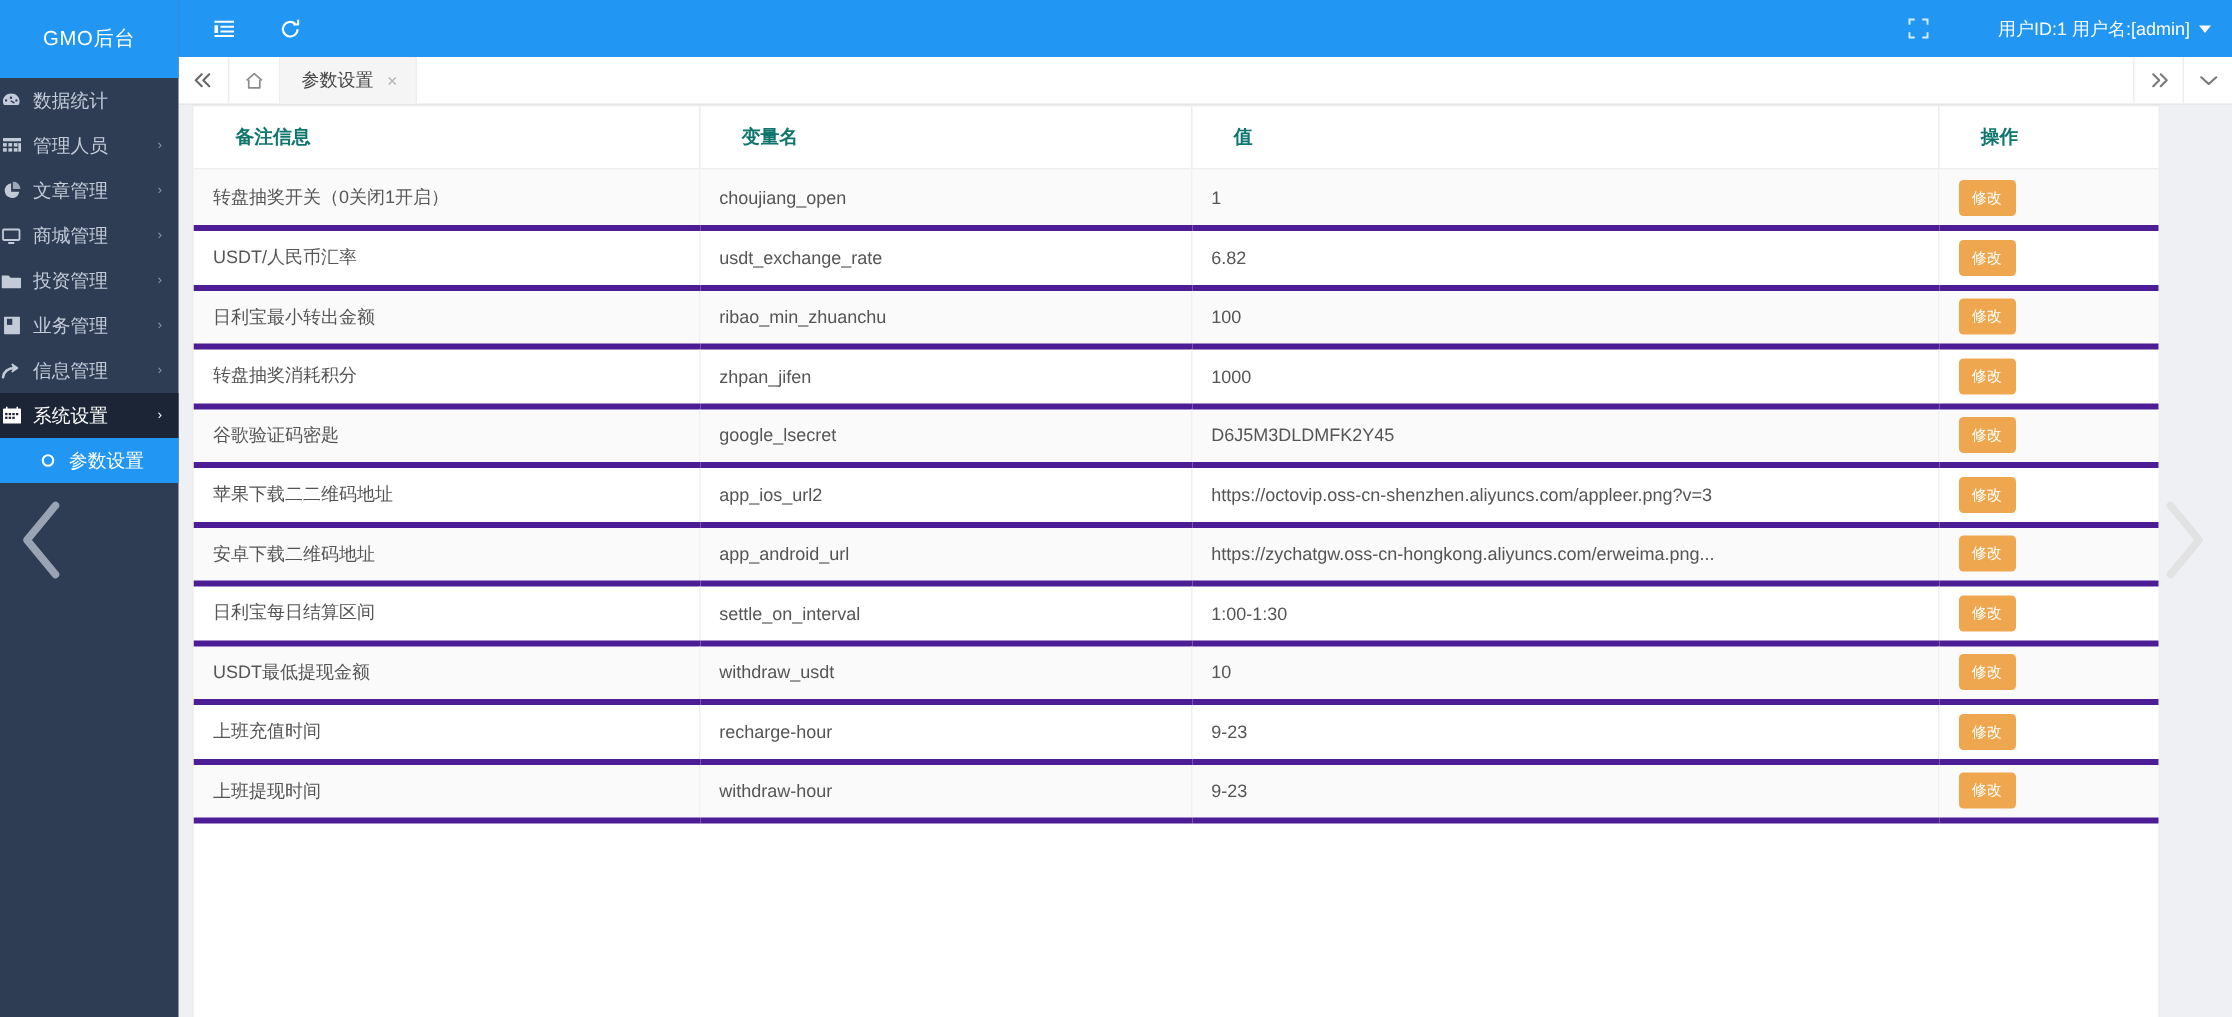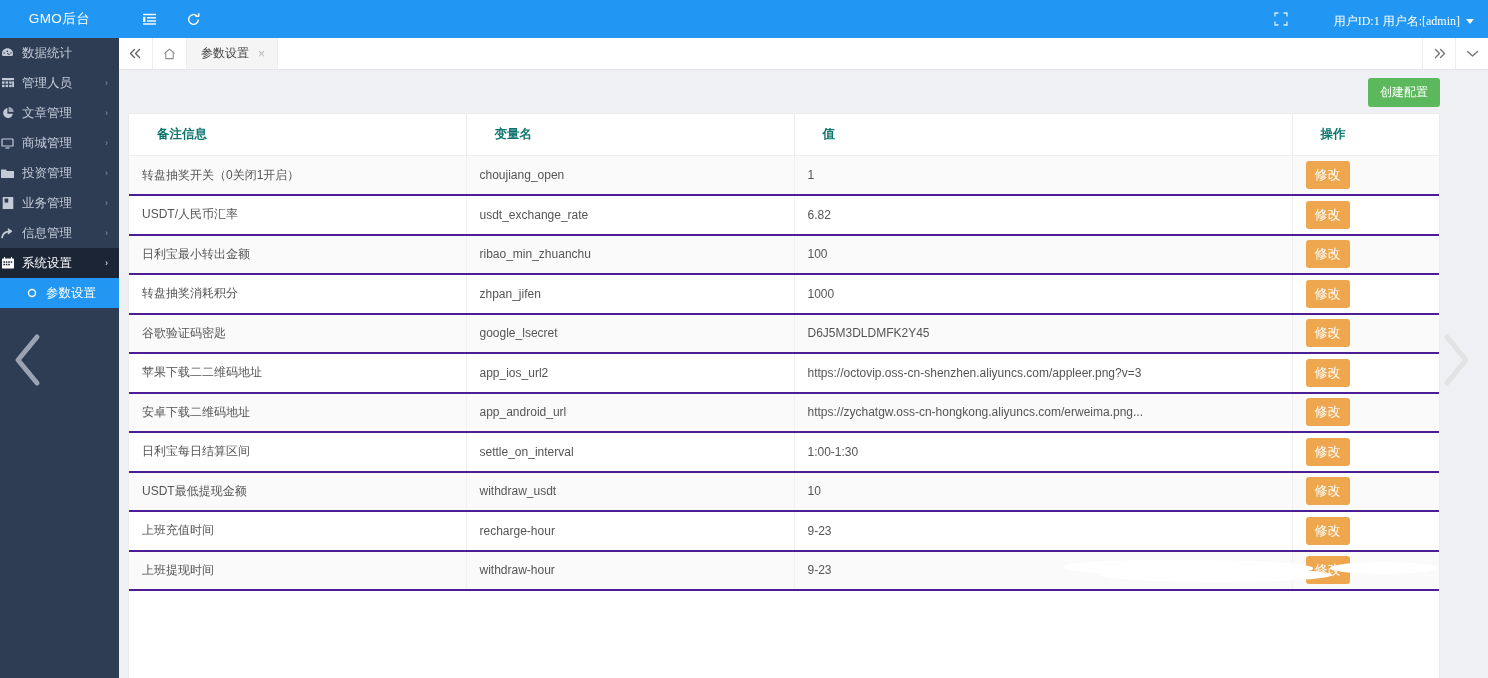--- a/index.html
+++ b/index.html
@@ -9,21 +9,21 @@
     background: #eef0f3; overflow: hidden;
   }
   #app { position: relative; width: 1488px; height: 678px; }
 
   
   .sidebar {
     position: absolute; left: 0; top: 0; width: 119px; height: 678px;
     background: #2f3d54; z-index: 5;
   }
   .brand {
-    height: 38px; background: #2196f3; color: #fff;
+    height: 52px; background: #2196f3; color: #fff;
     display: flex; align-items: center; justify-content: center;
     font-size: 13.5px; letter-spacing: .5px;
   }
   .nav-item {
     position: relative; height: 30px; display: flex; align-items: center;
     color: #c3cbd8; font-size: 12.5px; cursor: pointer;
   }
   .nav-item .ico {
     width: 15px; height: 14px; margin-right: 7px; display: inline-flex;
     align-items: center; justify-content: center; color: #c3cbd8; flex: none;
@@ -42,21 +42,21 @@
   
   .topbar {
     position: absolute; left: 119px; top: 0; right: 0; height: 38px;
     background: #2196f3; color: #fff; display: flex; align-items: center;
   }
   .topbar .tb-ico {
     width: 22px; height: 22px; display: inline-flex; align-items: center;
     justify-content: center; color: #fff; cursor: pointer;
   }
   .tb-left { display: flex; align-items: center; gap: 22px; padding-left: 19px; }
-  .tb-right { margin-left: auto; display: flex; align-items: flex-end; gap: 42px; padding-right: 14px; font-family: Liberation Serif, serif; }
+  .tb-right { margin-left: auto; display: flex; align-items: center; gap: 42px; padding-right: 14px; }
   .tb-user { font-size: 12px; display: flex; align-items: center; gap: 6px; cursor: pointer; }
   .caret-down {
     width: 0; height: 0; border-left: 4.5px solid transparent;
     border-right: 4.5px solid transparent; border-top: 5px solid #fff;
   }
 
   
   .tabstrip {
     position: absolute; left: 119px; top: 38px; right: 0; height: 32px;
     background: #fff; border-bottom: 1px solid #e6e6e6; display: flex; align-items: stretch;
@@ -93,29 +93,29 @@
   }
   table { width: 100%; border-collapse: collapse; table-layout: fixed; }
   thead th {
     text-align: left; font-size: 12.5px; color: #0f766e; font-weight: bold;
     padding: 12px 0 12px 28px; border-bottom: 1px solid #ededed;
     border-right: 1px solid #ededed; background: #fff; height: 40px;
   }
   thead th:last-child { border-right: none; }
   tbody td {
     font-size: 12px; color: #555; padding: 0 0 0 13px; height: 39.5px;
-    border-bottom: 2px solid #4c1d95; border-right: 1px solid #f0f0f0;
+    border-bottom: 4px solid #4c1d95; border-right: 1px solid #f0f0f0;
     white-space: nowrap; overflow: hidden; text-overflow: ellipsis;
   }
   tbody td:last-child { border-right: none; }
   tbody tr:nth-child(odd) { background: #fafafa; }
   tbody tr:nth-child(even) { background: #ffffff; }
   .btn-edit {
     background: #efa74f; color: #fff; border: none; border-radius: 3px;
-    font-size: 13px; padding: 5px 9px; cursor: pointer; font-family: inherit;
+    font-size: 10px; padding: 5px 9px; cursor: pointer; font-family: inherit;
   }
   col.c1 { width: 337px; } col.c2 { width: 328px; }
   col.c3 { width: 498px; } col.c4 { width: 168px; }
 
   
   .chev {
     position: absolute; top: 331px; width: 40px; height: 58px; z-index: 9;
     pointer-events: none;
   }
   .chev-left { left: 9px; }
@@ -301,23 +301,20 @@
       </div>
       <div class="tab-ctl">
         <svg width="13" height="9" viewBox="0 0 13 9" fill="none" stroke="#777" stroke-width="1.4" stroke-linecap="round" stroke-linejoin="round">
           <polyline points="1.5,2.5 6.5,7 11.5,2.5"></polyline>
         </svg>
       </div>
     </div>
   </div>
 
   <div class="content">
-    <div class="toolbar">
-      <button class="btn-create">创建配置</button>
-    </div>
     <div class="panel">
       <table>
         <colgroup>
             <col class="c1">
             <col class="c2">
             <col class="c3">
             <col class="c4">
           </colgroup>
         <thead>
           <tr>

